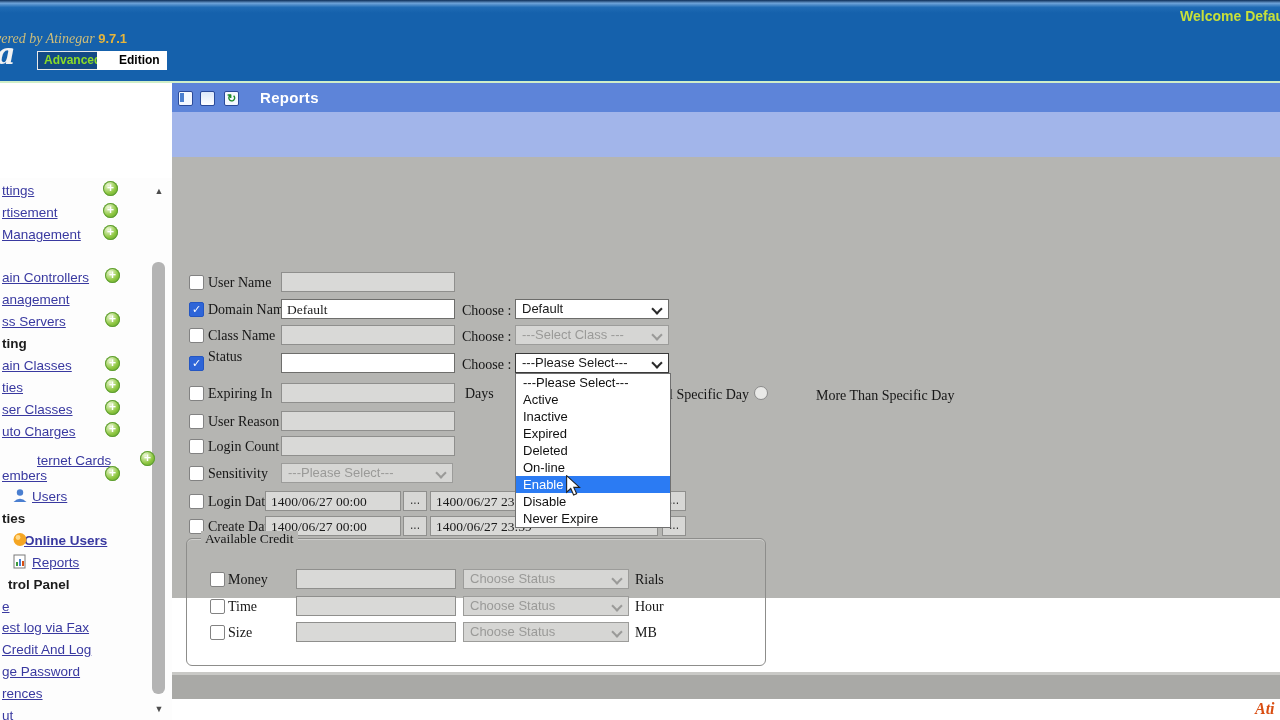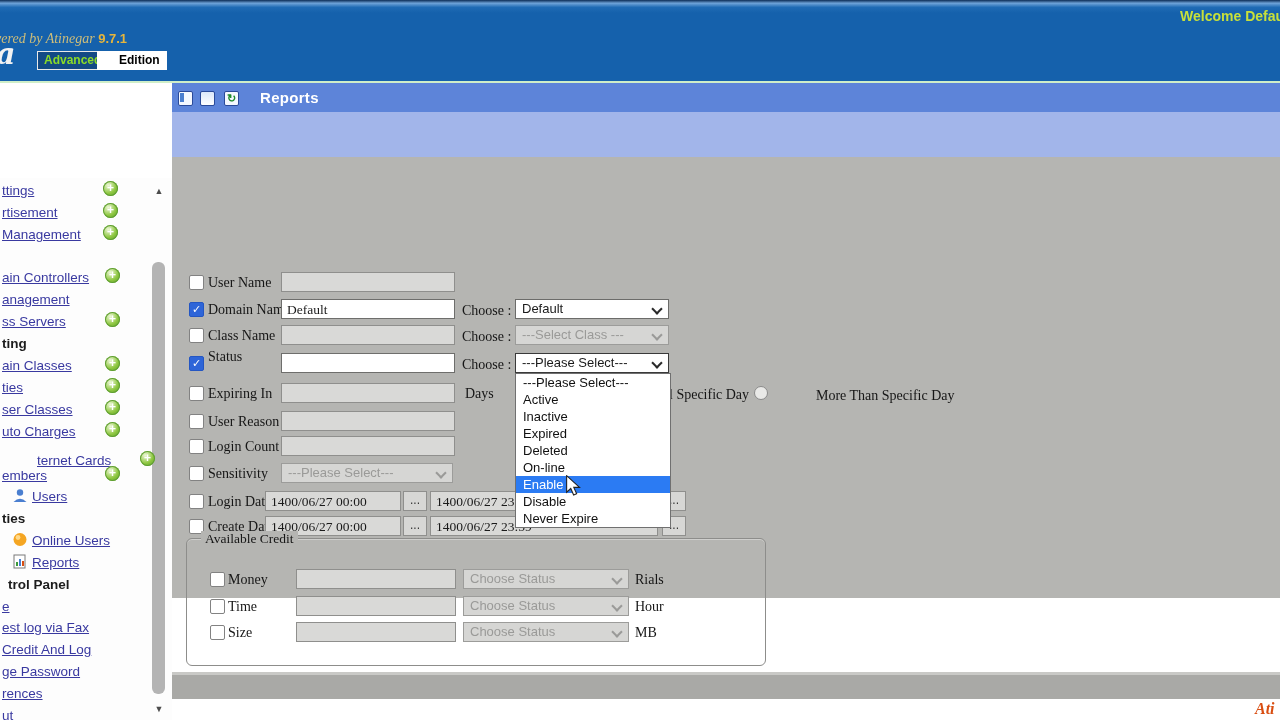--- a/index.html
+++ b/index.html
@@ -134,21 +134,21 @@
           <circle cx="8" cy="4.5" r="3.2" fill="#4a7fd0"></circle>
           <path d="M1.5 14 Q8 7.5 14.5 14 Z" fill="#4a7fd0"></path>
         </svg>
       <a class="slink" style="margin-left:32px;">Users</a></div>
     <div class="snav" style="top:331px;left:2px;"><span class="shead">ties</span></div>
     <div class="snav" style="top:353px;left:0;">
       <svg class="sic" viewBox="0 0 16 15">
           <circle cx="8" cy="7.5" r="6.5" fill="#f5a623"></circle>
           <circle cx="6" cy="5.5" r="2.4" fill="#ffd98a"></circle>
         </svg>
-      <a class="slink" style="margin-left:32px;">Online Users</a></div>
+      <a class="slink" style="margin-left:24px;font-weight:bold;">Online Users</a></div>
     <div class="snav" style="top:375px;left:0;">
       <svg class="sic" viewBox="0 0 16 15">
           <rect x="2" y="1" width="11" height="13" fill="#fff" stroke="#7a7a7a"></rect>
           <rect x="4" y="8" width="2" height="4" fill="#3c9a3c"></rect>
           <rect x="7" y="5" width="2" height="7" fill="#4a7fd0"></rect>
           <rect x="10" y="7" width="2" height="5" fill="#d94e12"></rect>
         </svg>
       <a class="slink" style="margin-left:32px;">Reports</a></div>
     <div class="snav" style="top:397px;left:8px;"><span class="shead">trol Panel</span></div>
     <div class="snav" style="top:419px;left:2px;"><a class="slink">e</a></div>

